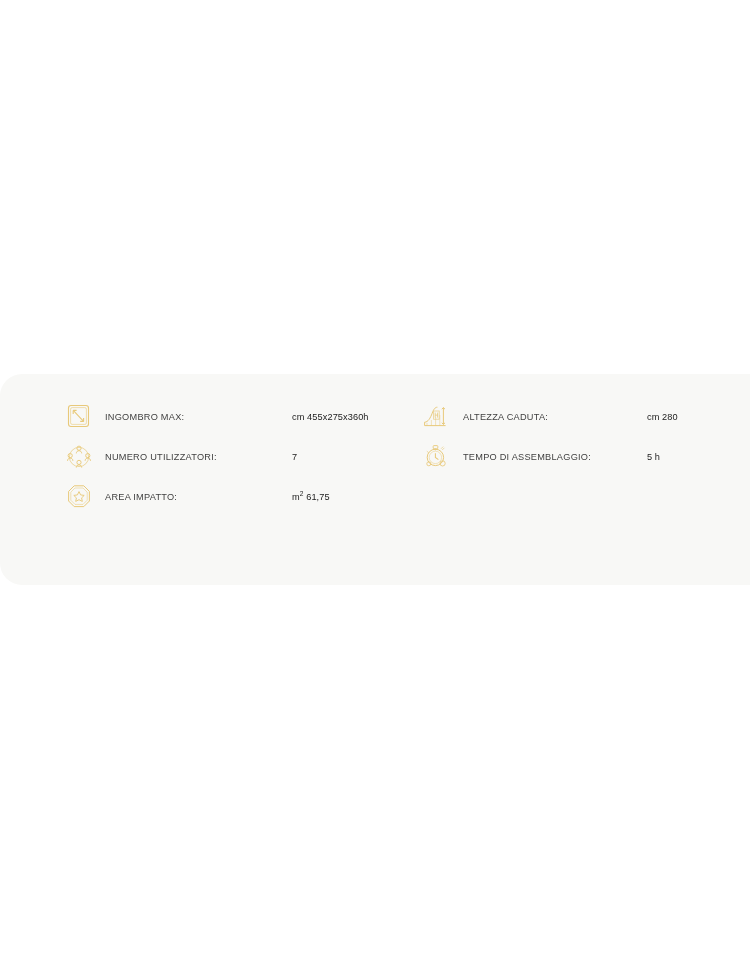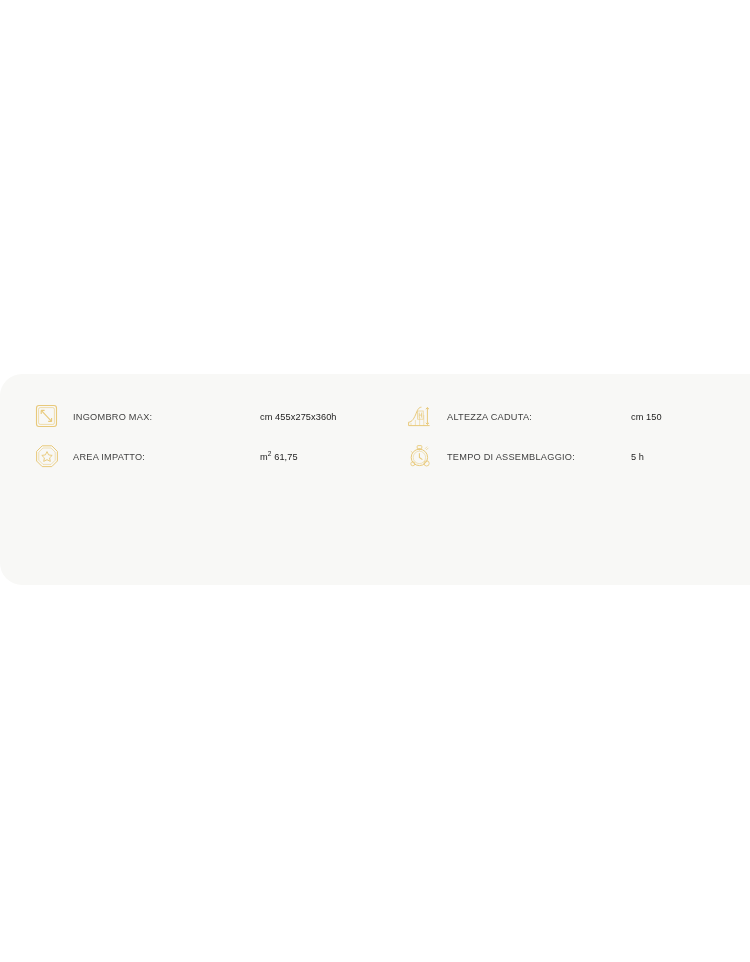--- a/index.html
+++ b/index.html
@@ -22,20 +22,21 @@
 
   
   .spec-panel {
     position: absolute;
     left: 0;
     top: 374px;
     width: 750px;
     height: 211px;
     background: #f8f8f6;
     border-radius: 22px 0 0 22px;
+    padding-left: 32px;
   }
 
   .spec-columns {
     display: flex;
     flex-direction: row;
     width: 100%;
     padding: 23px 0 0 0;
   }
 
   .spec-col {
@@ -112,20 +113,41 @@
               <path d="M9.2 8.4 L19.6 19.4" stroke-width="1.1"></path>
               <path d="M9.2 8.4 L9.2 12.0 M9.2 8.4 L12.6 8.4" stroke-width="1.1"></path>
               <path d="M19.6 19.4 L16.2 19.4 M19.6 19.4 L19.6 16.0" stroke-width="1.1"></path>
             </svg>
           </span>
           <span class="spec-label">INGOMBRO MAX:</span>
           <span class="spec-value">cm 455x275x360h</span>
         </div>
 
 
+        <div class="spec-row">
+          <span class="spec-icon">
+            <svg width="30" height="30" viewBox="0 0 30 30" fill="none" stroke="#e8c97a" stroke-width="0.95">
+              <circle cx="15" cy="15" r="9.6" stroke-width="0.8" opacity="0.85"></circle>
+
+              <circle cx="15" cy="6.2" r="2.1"></circle>
+              <path d="M12.3 11.4 c0-1.6 1.2-2.7 2.7-2.7 s2.7 1.1 2.7 2.7"></path>
+
+              <circle cx="6.2" cy="13.6" r="2.1"></circle>
+              <path d="M3.5 18.8 c0-1.6 1.2-2.7 2.7-2.7 s2.7 1.1 2.7 2.7"></path>
+
+              <circle cx="23.8" cy="13.6" r="2.1"></circle>
+              <path d="M21.1 18.8 c0-1.6 1.2-2.7 2.7-2.7 s2.7 1.1 2.7 2.7"></path>
+
+              <circle cx="15" cy="20.4" r="2.1"></circle>
+              <path d="M12.3 25.6 c0-1.6 1.2-2.7 2.7-2.7 s2.7 1.1 2.7 2.7"></path>
+            </svg>
+          </span>
+          <span class="spec-label">NUMERO UTILIZZATORI:</span>
+          <span class="spec-value">7</span>
+        </div>
 
         <div class="spec-row">
           <span class="spec-icon">
             <svg width="30" height="30" viewBox="0 0 30 30" fill="none" stroke="#e8c97a" stroke-width="1">
               <path d="M10.2 3.8 H19.8 L25.4 9.4 V19.0 L19.8 24.6 H10.2 L4.6 19.0 V9.4 Z"></path>
               <path d="M11.0 6.0 H19.0 L23.2 10.2 V18.2 L19.0 22.4 H11.0 L6.8 18.2 V10.2 Z" stroke-width="0.75" opacity="0.7"></path>
               <path d="M15 9.6 L16.6 12.9 L20.2 13.4 L17.6 15.9 L18.3 19.4 L15 17.7 L11.7 19.4 L12.4 15.9 L9.8 13.4 L13.4 12.9 Z" stroke-width="0.95"></path>
             </svg>
           </span>
           <span class="spec-label">AREA IMPATTO:</span>
@@ -142,21 +164,21 @@
               <path d="M3.6 20.2 C7.0 20.2 9.4 16.0 11.2 11.2 C12.6 7.4 14.0 5.2 16.4 5.2"></path>
               <path d="M3.6 20.2 L3.6 23.6 L24.6 23.6"></path>
               <path d="M6.0 23.6 L6.0 21.0 M10.4 23.6 L10.4 18.0 M14.6 23.6 L14.6 15.0 M18.8 23.6 L18.8 13.0" stroke-width="0.7" opacity="0.7"></path>
               <rect x="12.6" y="9.0" width="5.6" height="8.2" stroke-width="0.8" opacity="0.8"></rect>
               <path d="M14.2 10.6 L14.2 15.6 M16.6 10.6 L16.6 15.6 M14.2 13.1 L16.6 13.1" stroke-width="0.8"></path>
               <path d="M22.4 5.6 L22.4 22.4" stroke-width="1"></path>
               <path d="M20.8 7.2 L22.4 5.6 L24.0 7.2 M20.8 20.8 L22.4 22.4 L24.0 20.8" stroke-width="1"></path>
             </svg>
           </span>
           <span class="spec-label">ALTEZZA CADUTA:</span>
-          <span class="spec-value">cm 150</span>
+          <span class="spec-value">cm 280</span>
         </div>
 
         <div class="spec-row">
           <span class="spec-icon">
             <svg width="30" height="30" viewBox="0 0 30 30" fill="none" stroke="#e8c97a" stroke-width="1">
               <circle cx="14.4" cy="15.4" r="8.2"></circle>
               <circle cx="14.4" cy="15.4" r="6.2" stroke-width="0.7" opacity="0.7"></circle>
               <rect x="12.2" y="3.6" width="4.6" height="3.2" rx="0.8" stroke-width="0.9"></rect>
               <path d="M14.4 6.8 L14.4 8.4" stroke-width="0.9"></path>
               <path d="M14.4 11.2 L14.4 15.4 L17.4 17.6" stroke-width="1.05"></path>

